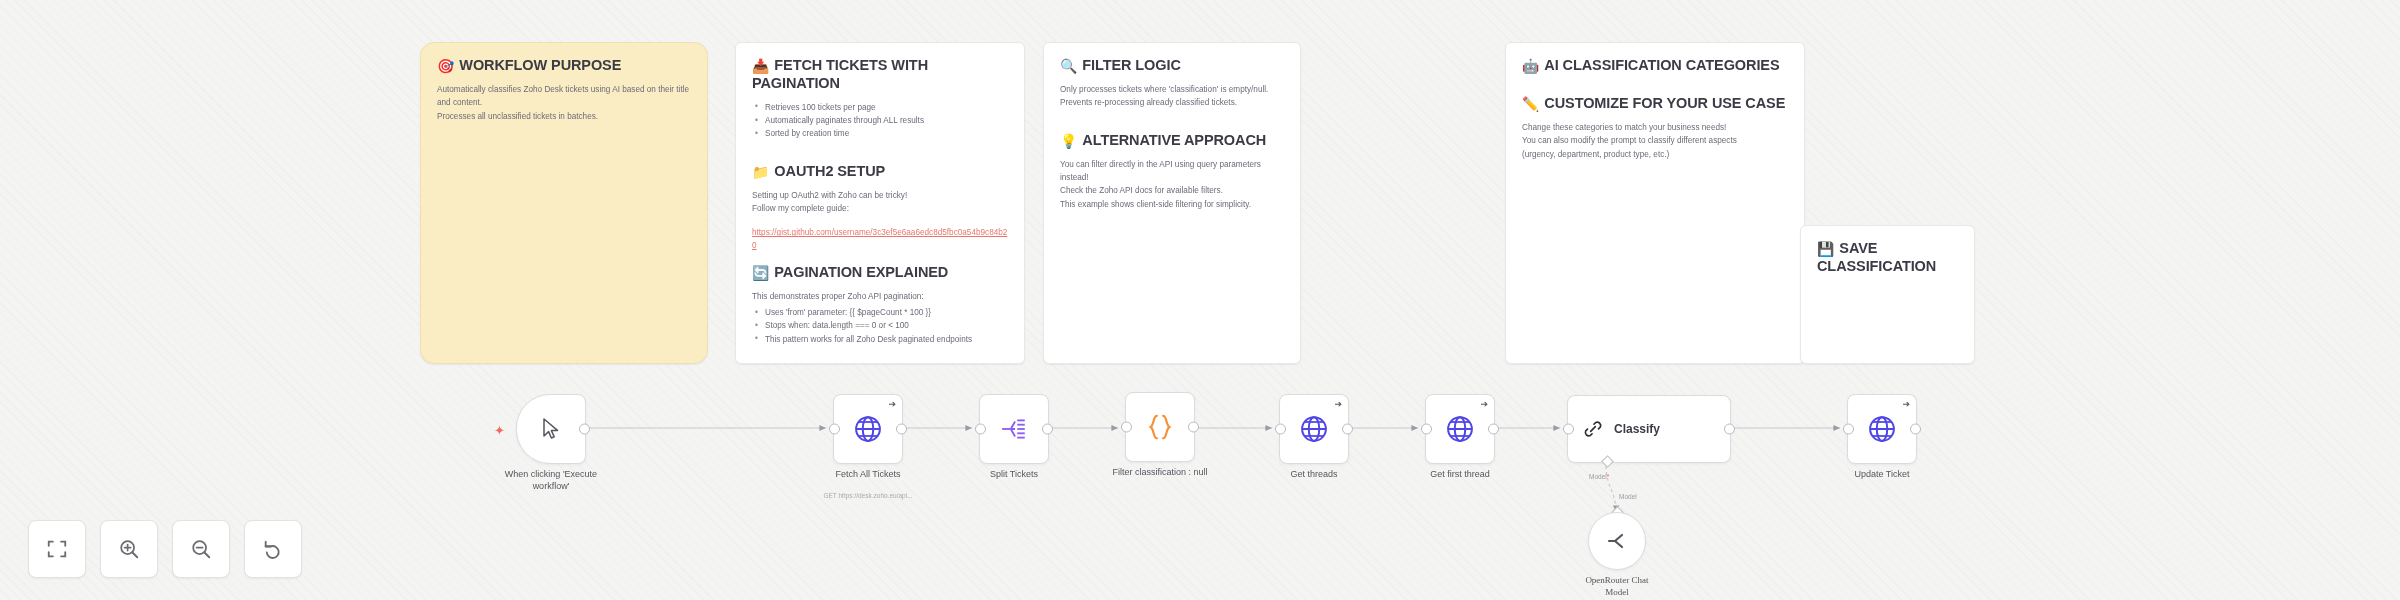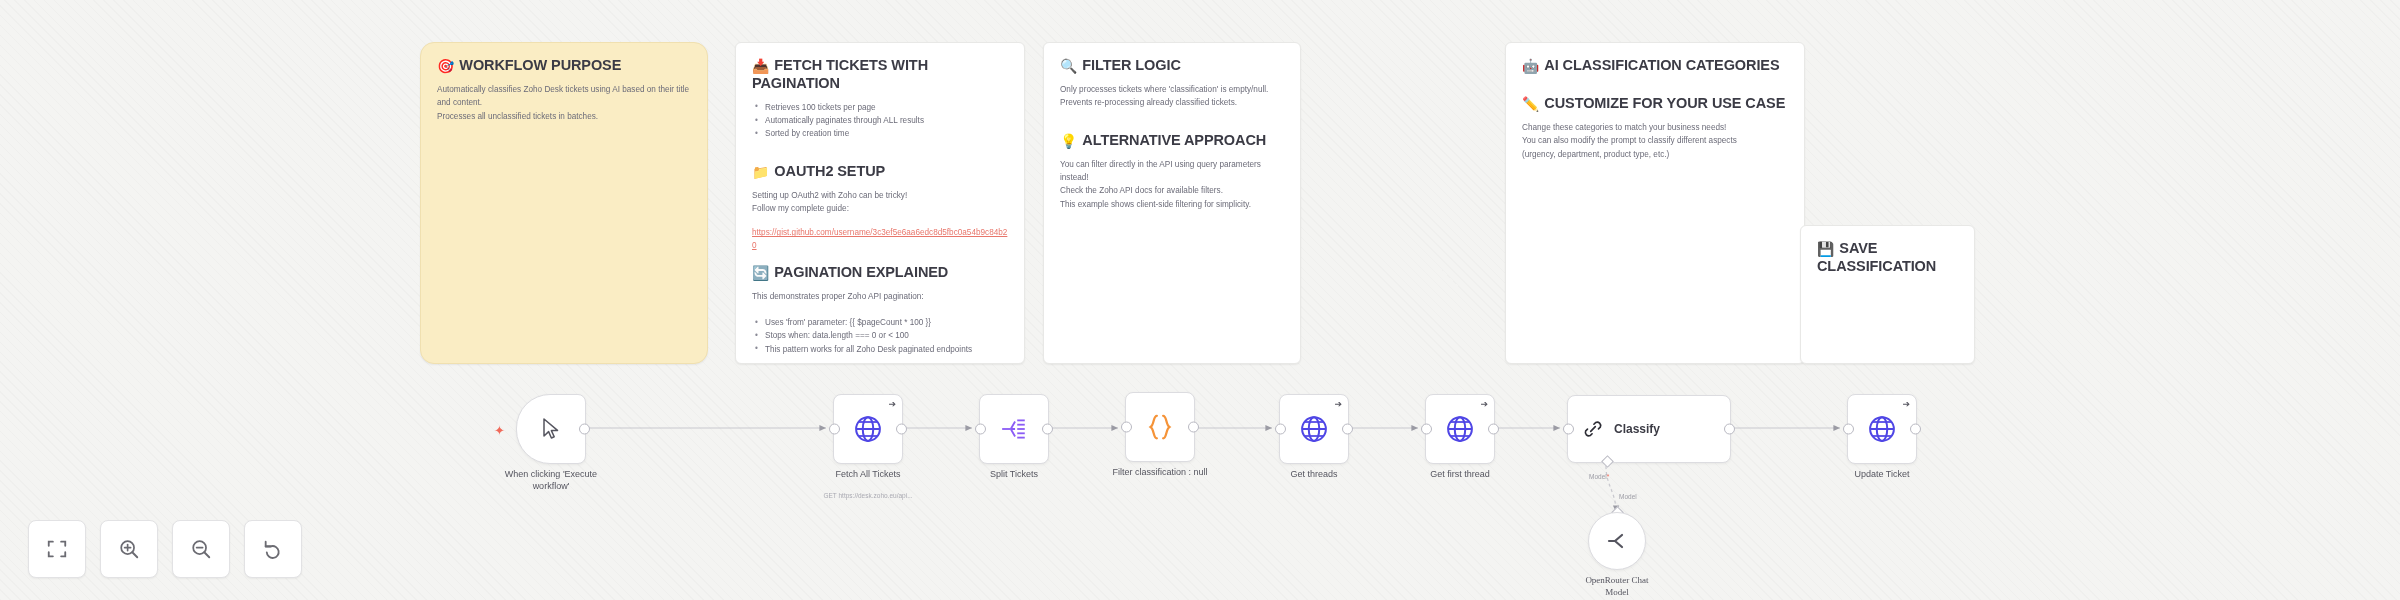--- a/index.html
+++ b/index.html
@@ -250,21 +250,21 @@
   <h3>
     <span class="emoji">📁</span><span>OAUTH2 SETUP</span>
   </h3>
   <div class="note-body" style="white-space:pre-line; margin-bottom:12px;">Setting up OAuth2 with Zoho can be tricky!
 Follow my complete guide:</div>
   <a class="note-link">https://gist.github.com/username/3c3ef5e6aa6edc8d5fbc0a54b9c84b20</a>
   <div class="sec-gap"></div>
   <h3>
     <span class="emoji">🔄</span><span>PAGINATION EXPLAINED</span>
   </h3>
-  <div class="note-body" style="margin-bottom:13px;">This demonstrates proper Zoho API pagination:</div>
+  <div class="note-body" style="margin-bottom:3px;">This demonstrates proper Zoho API pagination:</div>
   <ul class="last">
     <li>Uses 'from' parameter: {{ $pageCount * 100 }}</li>
     <li>Stops when: data.length === 0 or &lt; 100</li>
     <li>This pattern works for all Zoho Desk paginated endpoints</li>
   </ul>
 </div>
 
 <div class="note note-white" style="left:1043px; top:42px; width:258px; height:322px;">
   <h3>
     <span class="emoji">🔍</span><span>FILTER LOGIC</span>

